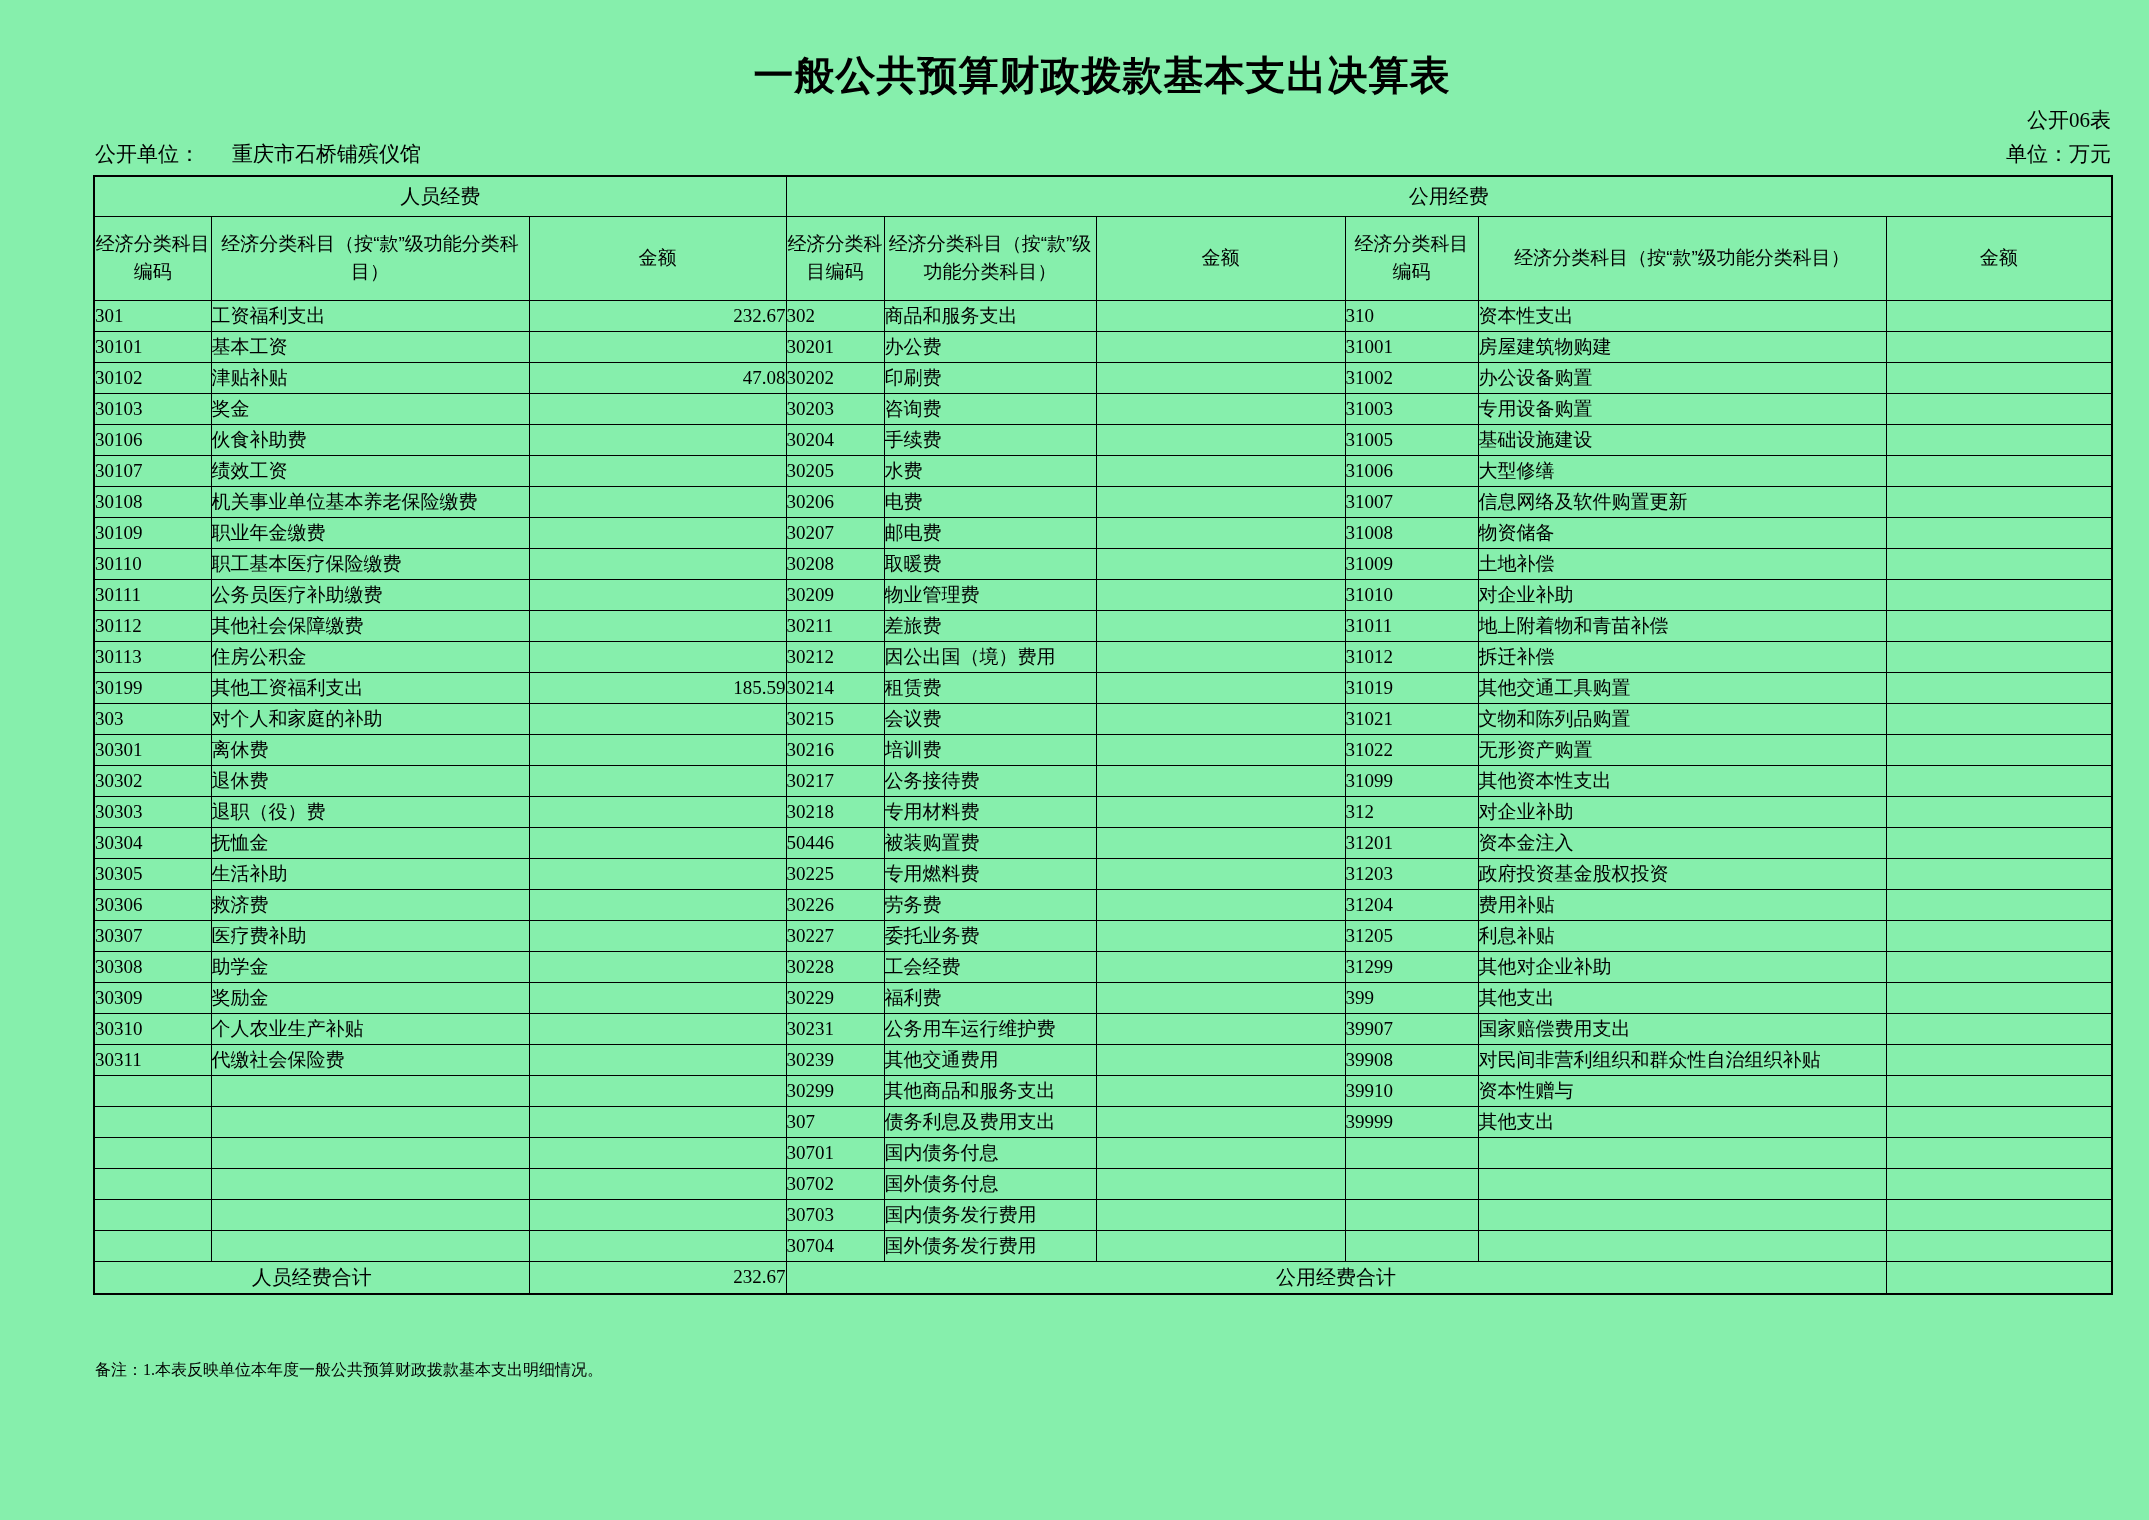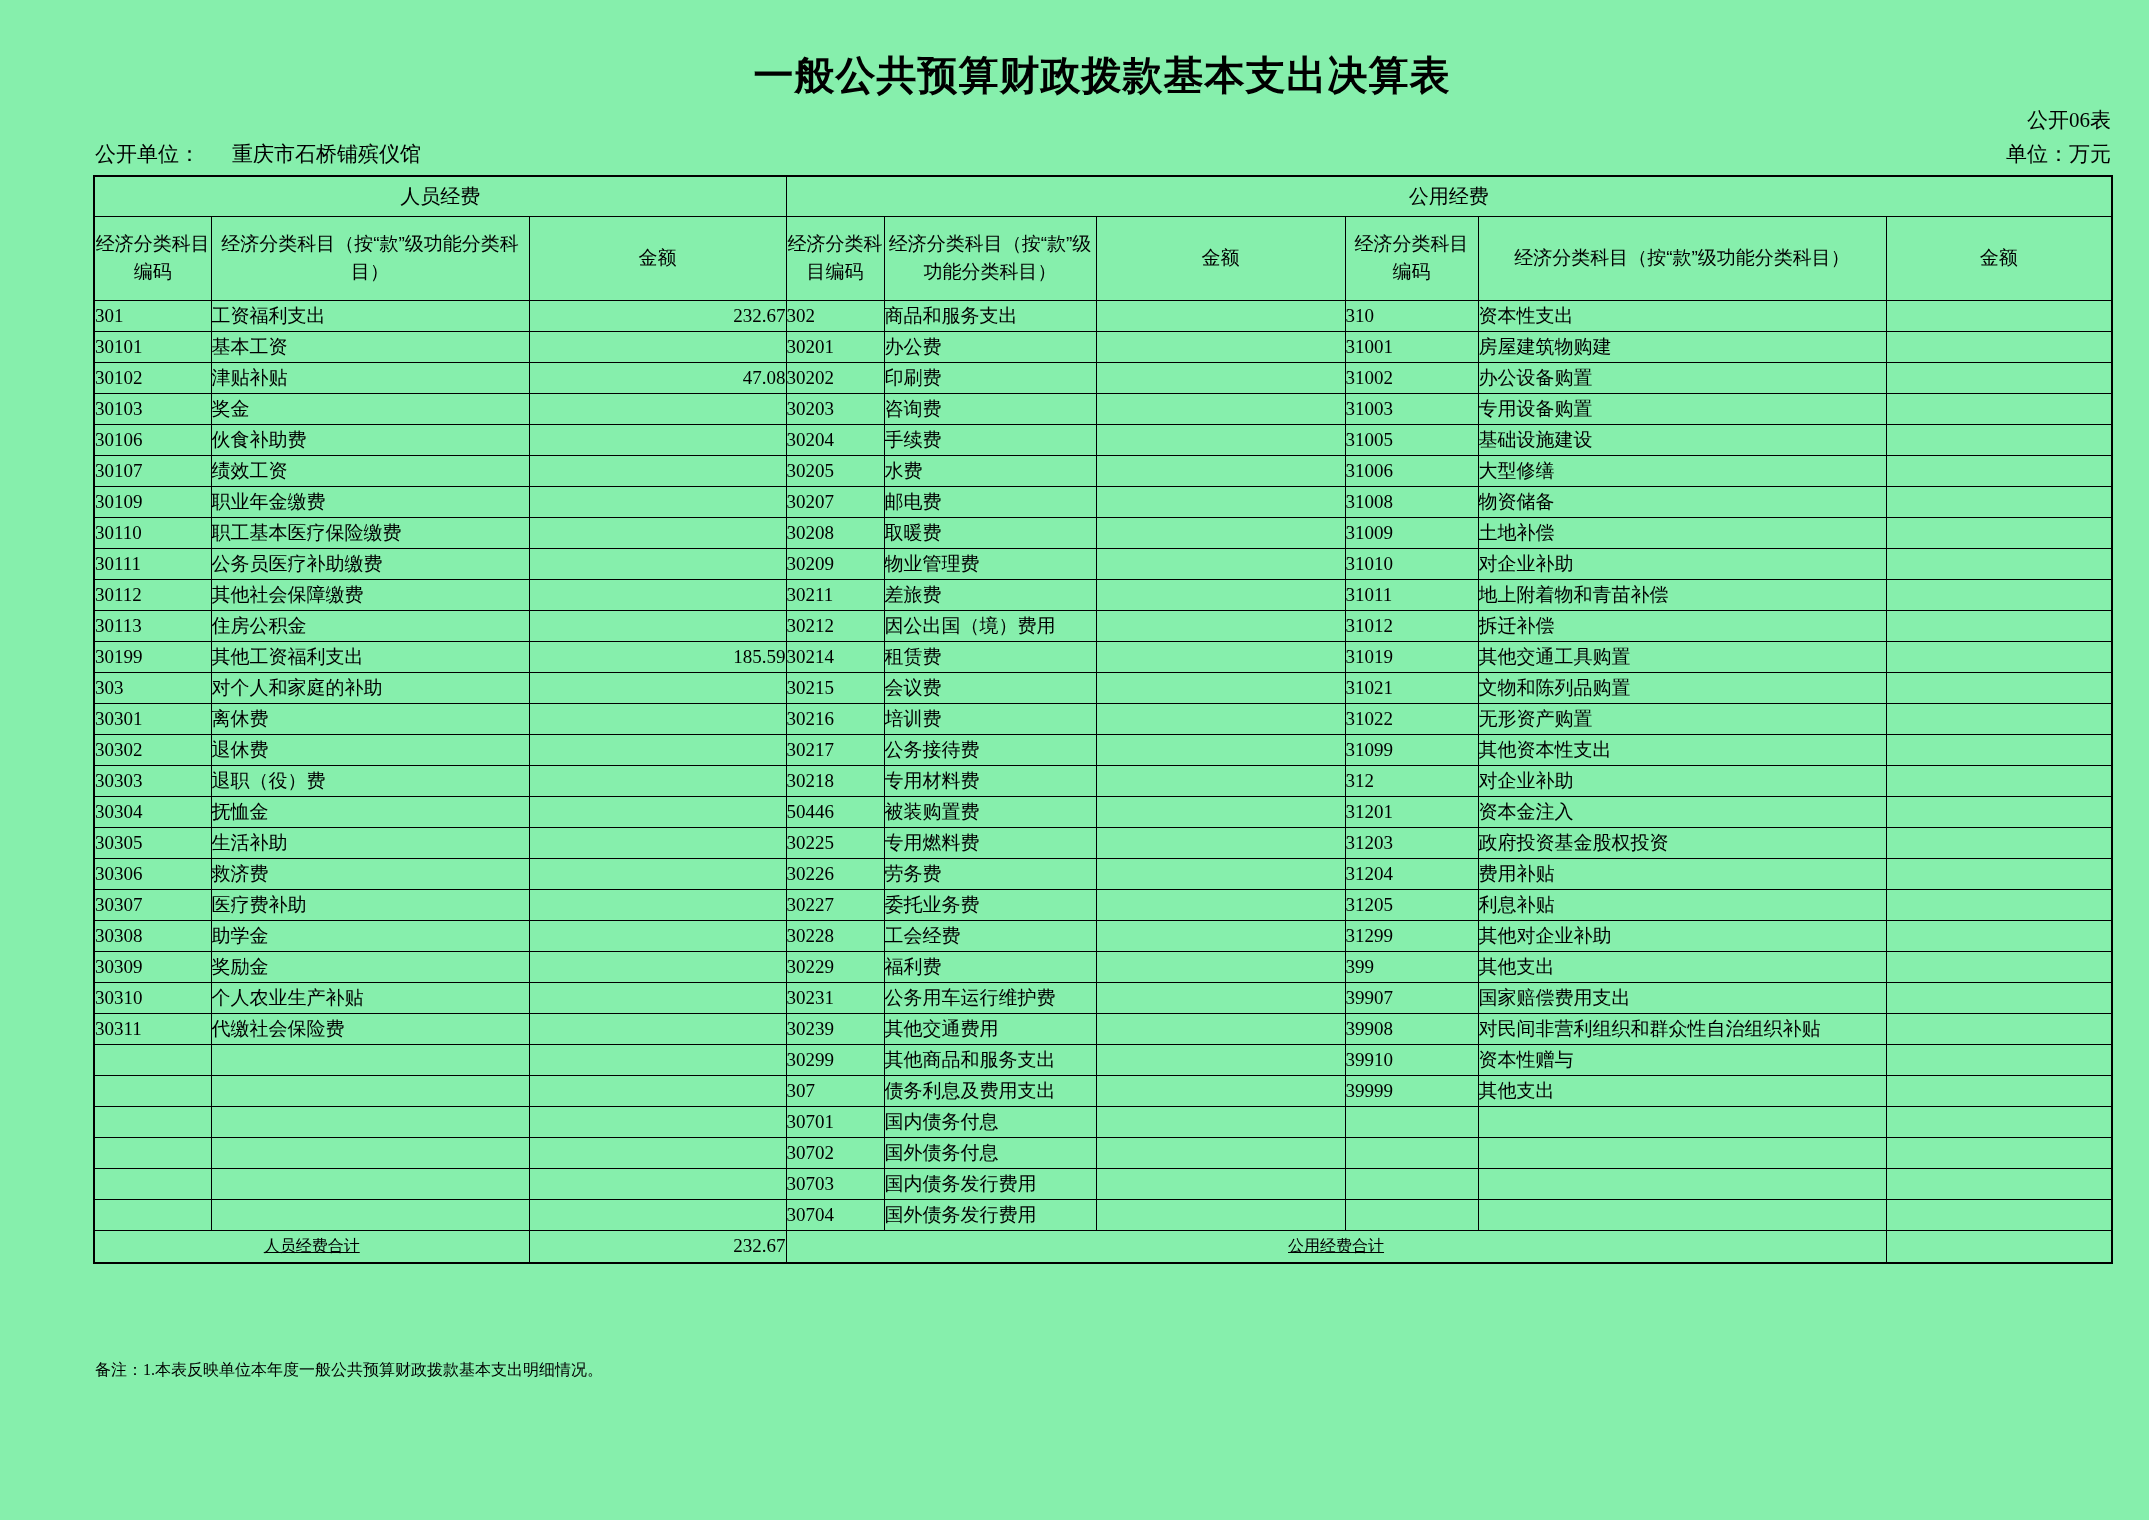--- a/index.html
+++ b/index.html
@@ -22,21 +22,21 @@
   tr.sec-row{height:40px;margin-left:8px;}
   tr.sec-row th{font-size:20px;text-align:center;}
   tr.head-row{height:84px;}
   tr.head-row th{text-align:center;line-height:1.5;padding:0 4px;font-size:19px;}
   tr.data{height:31px;}
   td.code{text-align:left;padding-left:4px;}
   td.subject{text-align:left;padding-left:5px;white-space:nowrap;}
   td.subject.sub{padding-left:23px;}
   td.amount{text-align:right;padding-right:14px;}
   tr.total-row{height:33px;}
-  tr.total-row .total-label{text-align:center;font-size:16px;text-decoration:underline;}
+  tr.total-row .total-label{text-align:center;font-size:20px;}
   tr.total-row td.amount{font-family:"Liberation Serif","DejaVu Serif",serif;}
 
   #footnote{position:absolute;left:95px;top:1360px;font-size:16px;}
 </style>
 </head>
 <body>
 
 <div id="page">
 
   <div id="doc-title" class="hei">一般公共预算财政拨款基本支出决算表</div>
@@ -137,20 +137,31 @@
           <td class="subject sub">绩效工资</td>
           <td class="amount"></td>
           <td class="code">30205</td>
           <td class="subject sub">水费</td>
           <td class="amount"></td>
           <td class="code">31006</td>
           <td class="subject sub">大型修缮</td>
           <td class="amount"></td>
         </tr>
         <tr class="data">
+          <td class="code">30108</td>
+          <td class="subject sub">机关事业单位基本养老保险缴费</td>
+          <td class="amount"></td>
+          <td class="code">30206</td>
+          <td class="subject sub">电费</td>
+          <td class="amount"></td>
+          <td class="code">31007</td>
+          <td class="subject sub">信息网络及软件购置更新</td>
+          <td class="amount"></td>
+        </tr>
+        <tr class="data">
           <td class="code">30109</td>
           <td class="subject sub">职业年金缴费</td>
           <td class="amount"></td>
           <td class="code">30207</td>
           <td class="subject sub">邮电费</td>
           <td class="amount"></td>
           <td class="code">31008</td>
           <td class="subject sub">物资储备</td>
           <td class="amount"></td>
         </tr>

